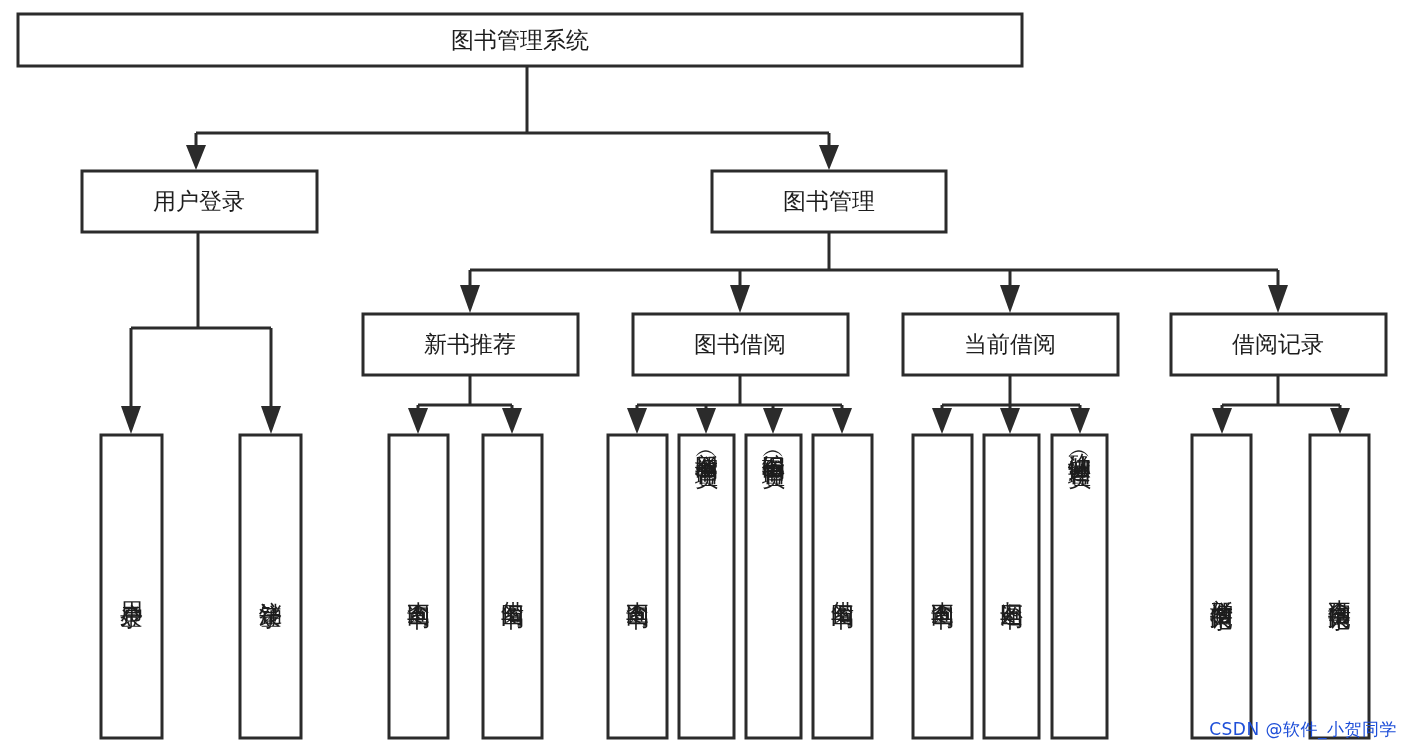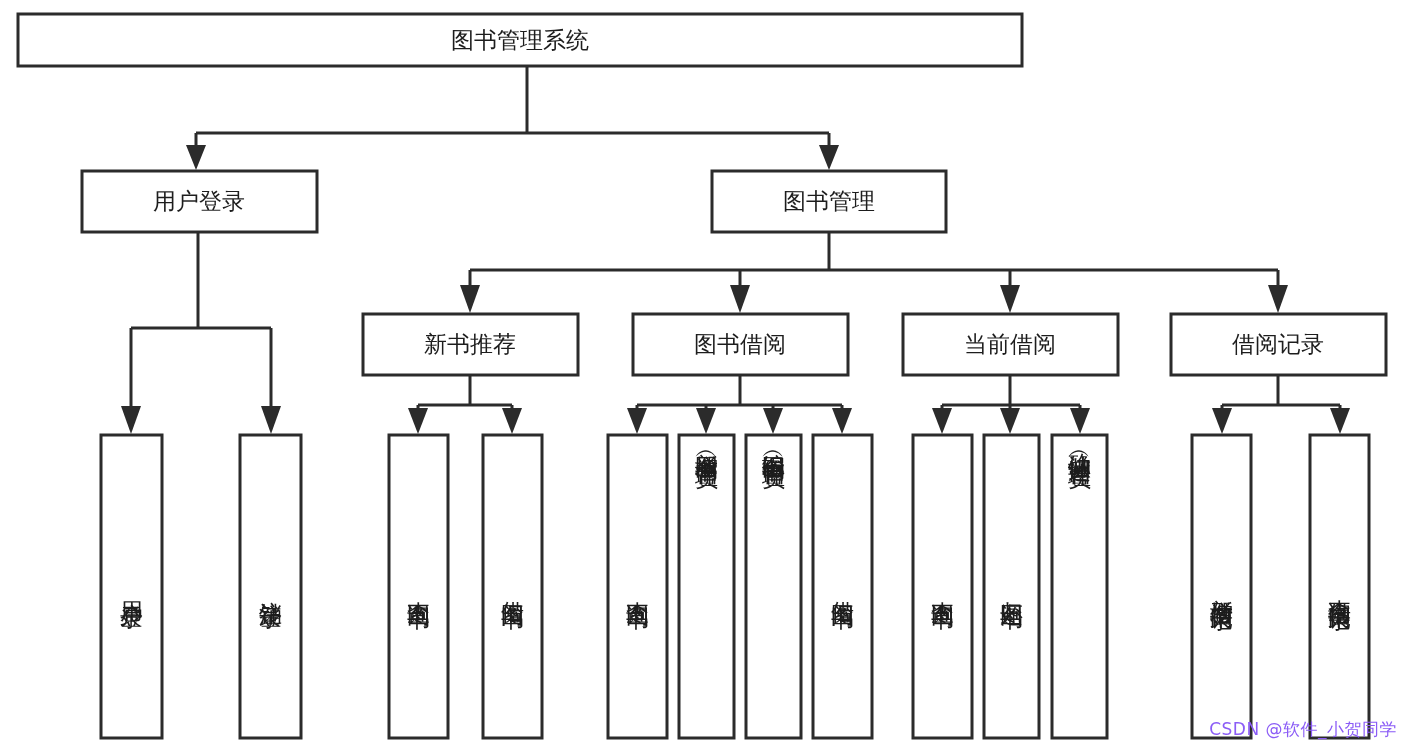--- a/index.html
+++ b/index.html
@@ -66,21 +66,21 @@
     color: #1d1d1d;
     letter-spacing: 2px;
     white-space: nowrap;
   }
   #watermark {
     position: absolute;
     right: 8px;
     bottom: 6px;
     font-family: "DejaVu Sans", "Liberation Sans", sans-serif;
     font-size: 17px;
-    color: #8b5cf6;
+    color: #1d4ed8;
     letter-spacing: 0.5px;
     white-space: nowrap;
   }
 </style>
 </head>
 <body>
 
 <div id="diagram-root">
 
   <svg id="flow-svg" viewBox="0 0 1405 747">

